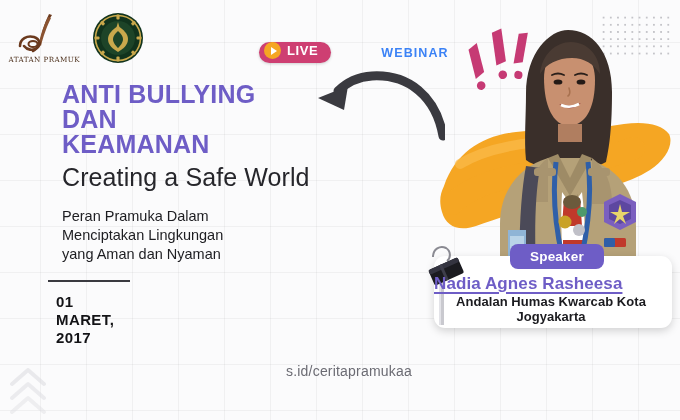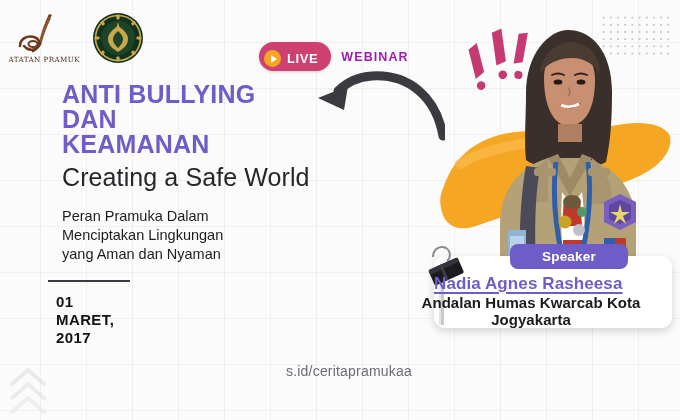--- a/index.html
+++ b/index.html
@@ -72,21 +72,21 @@
     align-items: center;
     gap: 10px;
     z-index: 6;
   }
   .live-pill {
     display: flex;
     align-items: center;
     gap: 6px;
     background: #CE3F72;
     border-radius: 999px;
-    padding: 8px 13px 4px 5px;
+    padding: 0 13px 4px 5px;
     box-shadow: 0 1px 3px rgba(0,0,0,.18);
   }
   .play-circle {
     width: 17px; height: 17px;
     border-radius: 50%;
     background: #F5A623;
     display: flex; align-items: center; justify-content: center;
     flex: 0 0 auto;
   }
   .play-tri {
@@ -96,24 +96,25 @@
     border-bottom: 4px solid transparent;
     margin-left: 2px;
   }
   .live-text {
     color: #ffffff;
     font-size: 13px;
     font-weight: bold;
     letter-spacing: .6px;
   }
   .webinar-text {
-    color: #a21caf;
+    color: #3b82f6;
     font-size: 12.5px;
     font-weight: bold;
     letter-spacing: 1.1px;
+    margin-left: 40px;
   }
 
   
   .arrow-wrap {
     position: absolute;
     left: 300px;
     top: 66px;
     width: 145px;
     height: 88px;
     z-index: 5;
@@ -259,47 +260,47 @@
     z-index: 7;
   }
   .speaker-badge {
     position: absolute;
     left: 510px;
     top: 244px;
     background: #6E5DC6;
     color: #ffffff;
     font-size: 13.5px;
     font-weight: bold;
-    padding: 5px 32px;
+    padding: 5px 20px;
     border-radius: 8px;
     z-index: 9;
     letter-spacing: .2px;
   }
   .speaker-name {
     position: absolute;
     left: 434px;
     top: 274px;
     width: 238px;
     color: #6E5DC6;
     font-size: 17px;
     font-weight: bold;
     letter-spacing: .1px;
     text-decoration: underline;
     text-decoration-thickness: 1.5px;
     text-underline-offset: 2.5px;
     z-index: 9;
   }
   .speaker-role {
     position: absolute;
-    left: 412px;
+    left: 432px;
     top: 294px;
     width: 238px;
     text-align: center;
     color: #1b1b1f;
-    font-size: 15px;
+    font-size: 13px;
     font-weight: bold;
     letter-spacing: .05px;
     z-index: 9;
   }
 </style>
 </head>
 <body>
 
 <div id="poster">
 

